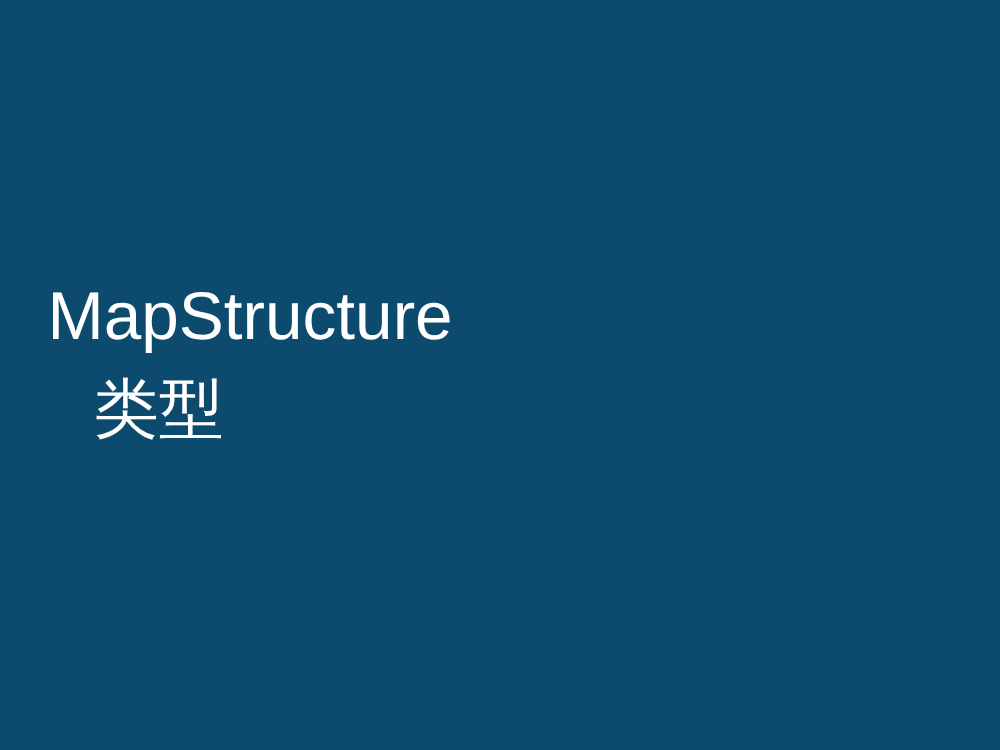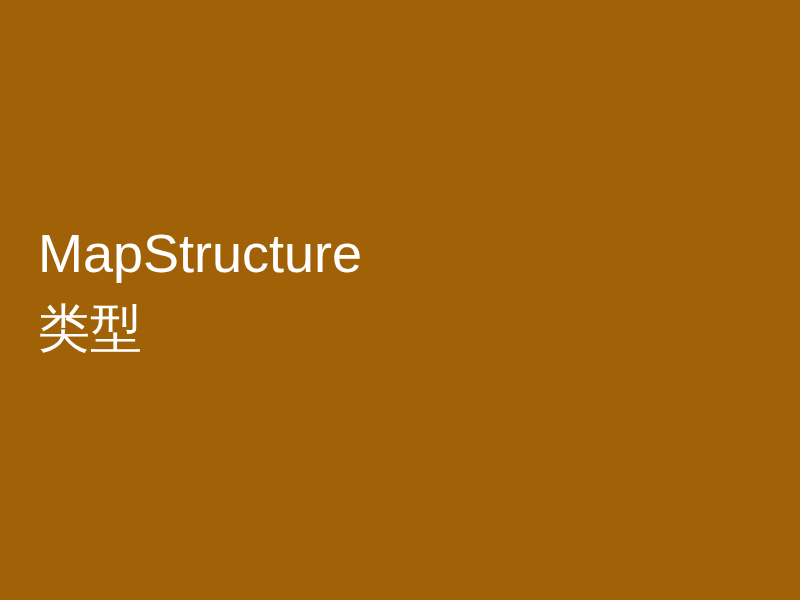--- a/index.html
+++ b/index.html
@@ -49,24 +49,24 @@
 
   #slide-subtitle-line-1,
   #slide-subtitle-line-2 {
     font-family: "DejaVu Sans", "Liberation Sans", sans-serif;
     font-size: 52px;
   }
 </style>
 </head>
 <body>
 
-<div id="cover-slide" style="background: #a16207;">
+<div id="cover-slide" style="background: #0c4a6e;">
 
   <div id="title-block">
 
     <div class="title-line" id="slide-title" style="color: rgb(255, 255, 255);">MapStructure</div>
 
 
-    <div class="title-line" id="slide-subtitle-line-2" style="color: rgb(255, 255, 255);">类型</div>
+    <div class="title-line" id="slide-subtitle-line-2" style="color: rgb(255, 255, 255); margin-left: 37px;">类型</div>
 
   </div>
 
 </div>
 
 </body></html>

